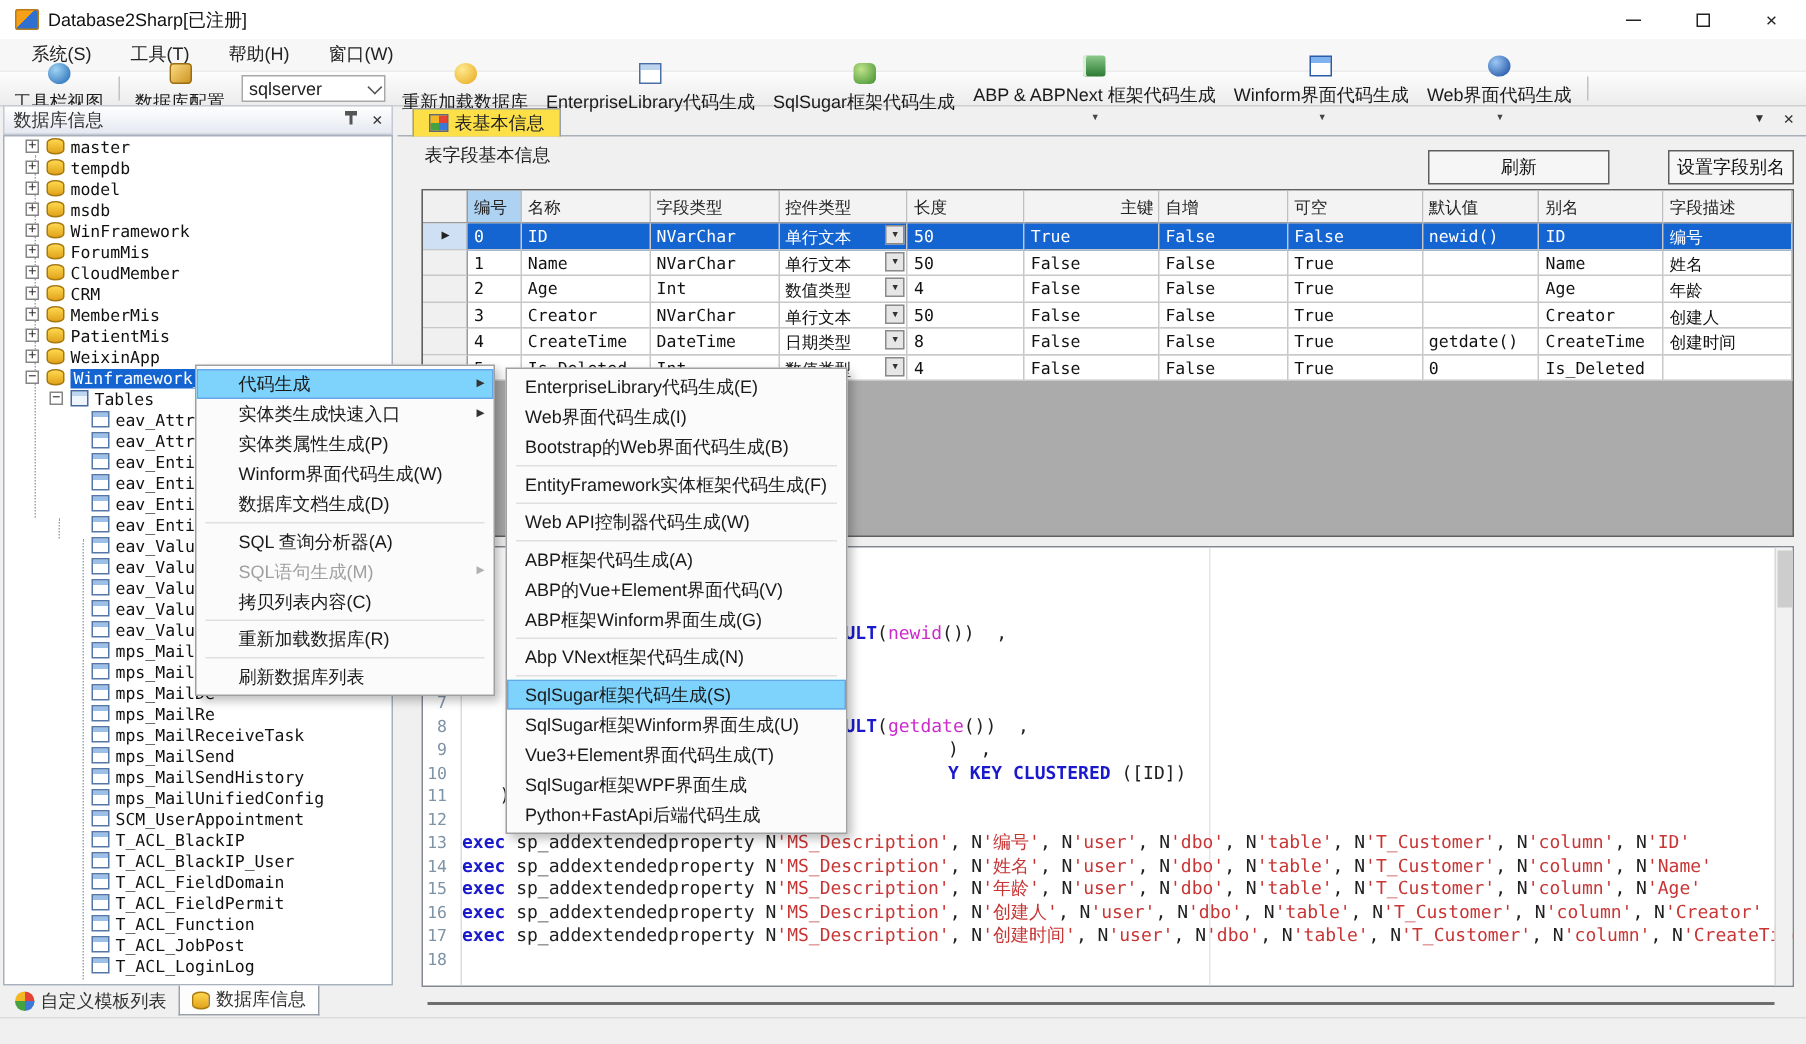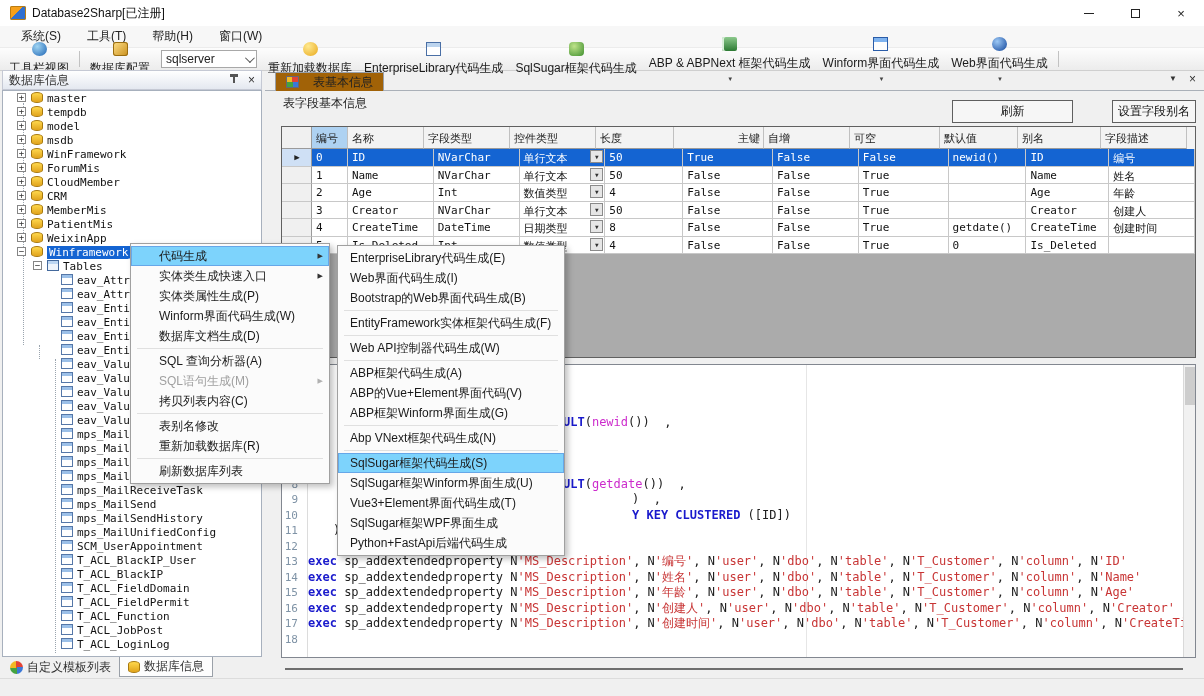--- a/index.html
+++ b/index.html
@@ -63,22 +63,22 @@
   .tconn{position:absolute;border-left:1px dotted #9aa4ae;width:0;}
 
   .lp-tabs{position:absolute;left:2px;top:657px;height:21px;display:flex;align-items:flex-start;}
   .lp-tab{display:flex;align-items:center;gap:4px;padding:2px 8px;height:20px;color:#333;}
   .lp-tab.active{background:#fdfdfd;border:1px solid #9aa0a8;border-top:none;}
   .pinwheel-icon{width:13px;height:13px;border-radius:50%;background:conic-gradient(#e34234 0 25%,#3b78d8 0 50%,#44a340 0 75%,#f2b824 0);}
   .dbtab-icon{width:12px;height:12px;background:linear-gradient(#ffd84d,#e0a31c);border:1px solid #a8790e;border-radius:6px/3px;}
 
   
   .tabstrip{position:absolute;left:265px;top:70px;width:939px;height:21px;border-bottom:1px solid #aab0b8;}
-  .doc-tab{position:absolute;left:10px;top:2px;height:19px;background:#a16207;border:1px solid #9aa0a8;border-bottom:none;
-           display:flex;align-items:center;gap:14px;padding:0 10px;}
+  .doc-tab{position:absolute;left:10px;top:2px;height:19px;background:#fde047;border:1px solid #9aa0a8;border-bottom:none;
+           display:flex;align-items:center;gap:4px;padding:0 10px;}
   .doctab-icon{width:13px;height:12px;border:1px solid #667;background:conic-gradient(#e34234 0 25%,#3b78d8 0 50%,#44a340 0 75%,#f2b824 0);}
   .strip-btns{position:absolute;right:8px;top:4px;display:flex;gap:12px;color:#333;}
   .strip-caret{font-size:8px;}
   .strip-x{font-size:12px;line-height:10px;}
 
   .group-label{position:absolute;left:283px;top:95px;color:#222;}
   .btn{position:absolute;height:23px;background:#f6f6f6;border:1px solid #5f5f5f;display:flex;align-items:center;justify-content:center;color:#111;}
   #btn-refresh{left:952px;top:100px;width:121px;}
   #btn-alias{left:1112px;top:100px;width:84px;}
 
@@ -348,25 +348,25 @@
         <div class="trow">
           <span class="tico ic-table" style="left: 58px;"></span>
           <span class="tlabel" style="left: 74px;">mps_MailUnifiedConfig</span>
         </div>
         <div class="trow">
           <span class="tico ic-table" style="left: 58px;"></span>
           <span class="tlabel" style="left: 74px;">SCM_UserAppointment</span>
         </div>
         <div class="trow">
           <span class="tico ic-table" style="left: 58px;"></span>
+          <span class="tlabel" style="left: 74px;">T_ACL_BlackIP</span>
+        </div>
+        <div class="trow">
+          <span class="tico ic-table" style="left: 58px;"></span>
           <span class="tlabel" style="left: 74px;">T_ACL_BlackIP_User</span>
-        </div>
-        <div class="trow">
-          <span class="tico ic-table" style="left: 58px;"></span>
-          <span class="tlabel" style="left: 74px;">T_ACL_BlackIP</span>
         </div>
         <div class="trow">
           <span class="tico ic-table" style="left: 58px;"></span>
           <span class="tlabel" style="left: 74px;">T_ACL_FieldDomain</span>
         </div>
         <div class="trow">
           <span class="tico ic-table" style="left: 58px;"></span>
           <span class="tlabel" style="left: 74px;">T_ACL_FieldPermit</span>
         </div>
         <div class="trow">
@@ -406,21 +406,21 @@
   </div>
 
   <div class="group-label">表字段基本信息</div>
   <div class="btn" id="btn-refresh">刷新</div>
   <div class="btn" id="btn-alias">设置字段别名</div>
 
   <div class="grid">
     <div class="g-hrow" id="grid-header">
         <div class="gh-cell sel-col"></div>
         <div class="gh-cell hl" style="width: 36px;">编号</div>
-        <div class="gh-cell" style="width: 76px;">名称</div>
+        <div class="gh-cell" style="width: 86px;">名称</div>
         <div class="gh-cell" style="width: 86px;">字段类型</div>
         <div class="gh-cell" style="width: 86px;">控件类型</div>
         <div class="gh-cell" style="width: 78px;">长度</div>
         <div class="gh-cell" style="width: 90px; text-align: right;">主键</div>
         <div class="gh-cell" style="width: 86px;">自增</div>
         <div class="gh-cell" style="width: 90px;">可空</div>
         <div class="gh-cell" style="width: 78px;">默认值</div>
         <div class="gh-cell" style="width: 83px;">别名</div>
         <div class="gh-cell" style="width: 86px;">字段描述</div>
       </div>
@@ -547,21 +547,20 @@
       <div class="m-item hl"><span class="m-label">代码生成</span><span class="m-arrow">▶</span></div>
       <div class="m-item"><span class="m-label">实体类生成快速入口</span><span class="m-arrow">▶</span></div>
       <div class="m-item"><span class="m-label">实体类属性生成(P)</span></div>
       <div class="m-item"><span class="m-label">Winform界面代码生成(W)</span></div>
       <div class="m-item"><span class="m-label">数据库文档生成(D)</span></div>
       <div class="m-sep"></div>
       <div class="m-item"><span class="m-label">SQL 查询分析器(A)</span></div>
       <div class="m-item dis"><span class="m-label">SQL语句生成(M)</span><span class="m-arrow">▶</span></div>
       <div class="m-item"><span class="m-label">拷贝列表内容(C)</span></div>
       <div class="m-sep"></div>
-      <div class="m-item"><span class="m-label">表别名修改</span></div>
       <div class="m-item"><span class="m-label">重新加载数据库(R)</span></div>
       <div class="m-sep"></div>
       <div class="m-item"><span class="m-label">刷新数据库列表</span></div>
     </div>
 
   <div class="menu" id="menu2">
       <div class="m-item"><span class="m-label">EnterpriseLibrary代码生成(E)</span></div>
       <div class="m-item"><span class="m-label">Web界面代码生成(I)</span></div>
       <div class="m-item"><span class="m-label">Bootstrap的Web界面代码生成(B)</span></div>
       <div class="m-sep"></div>

